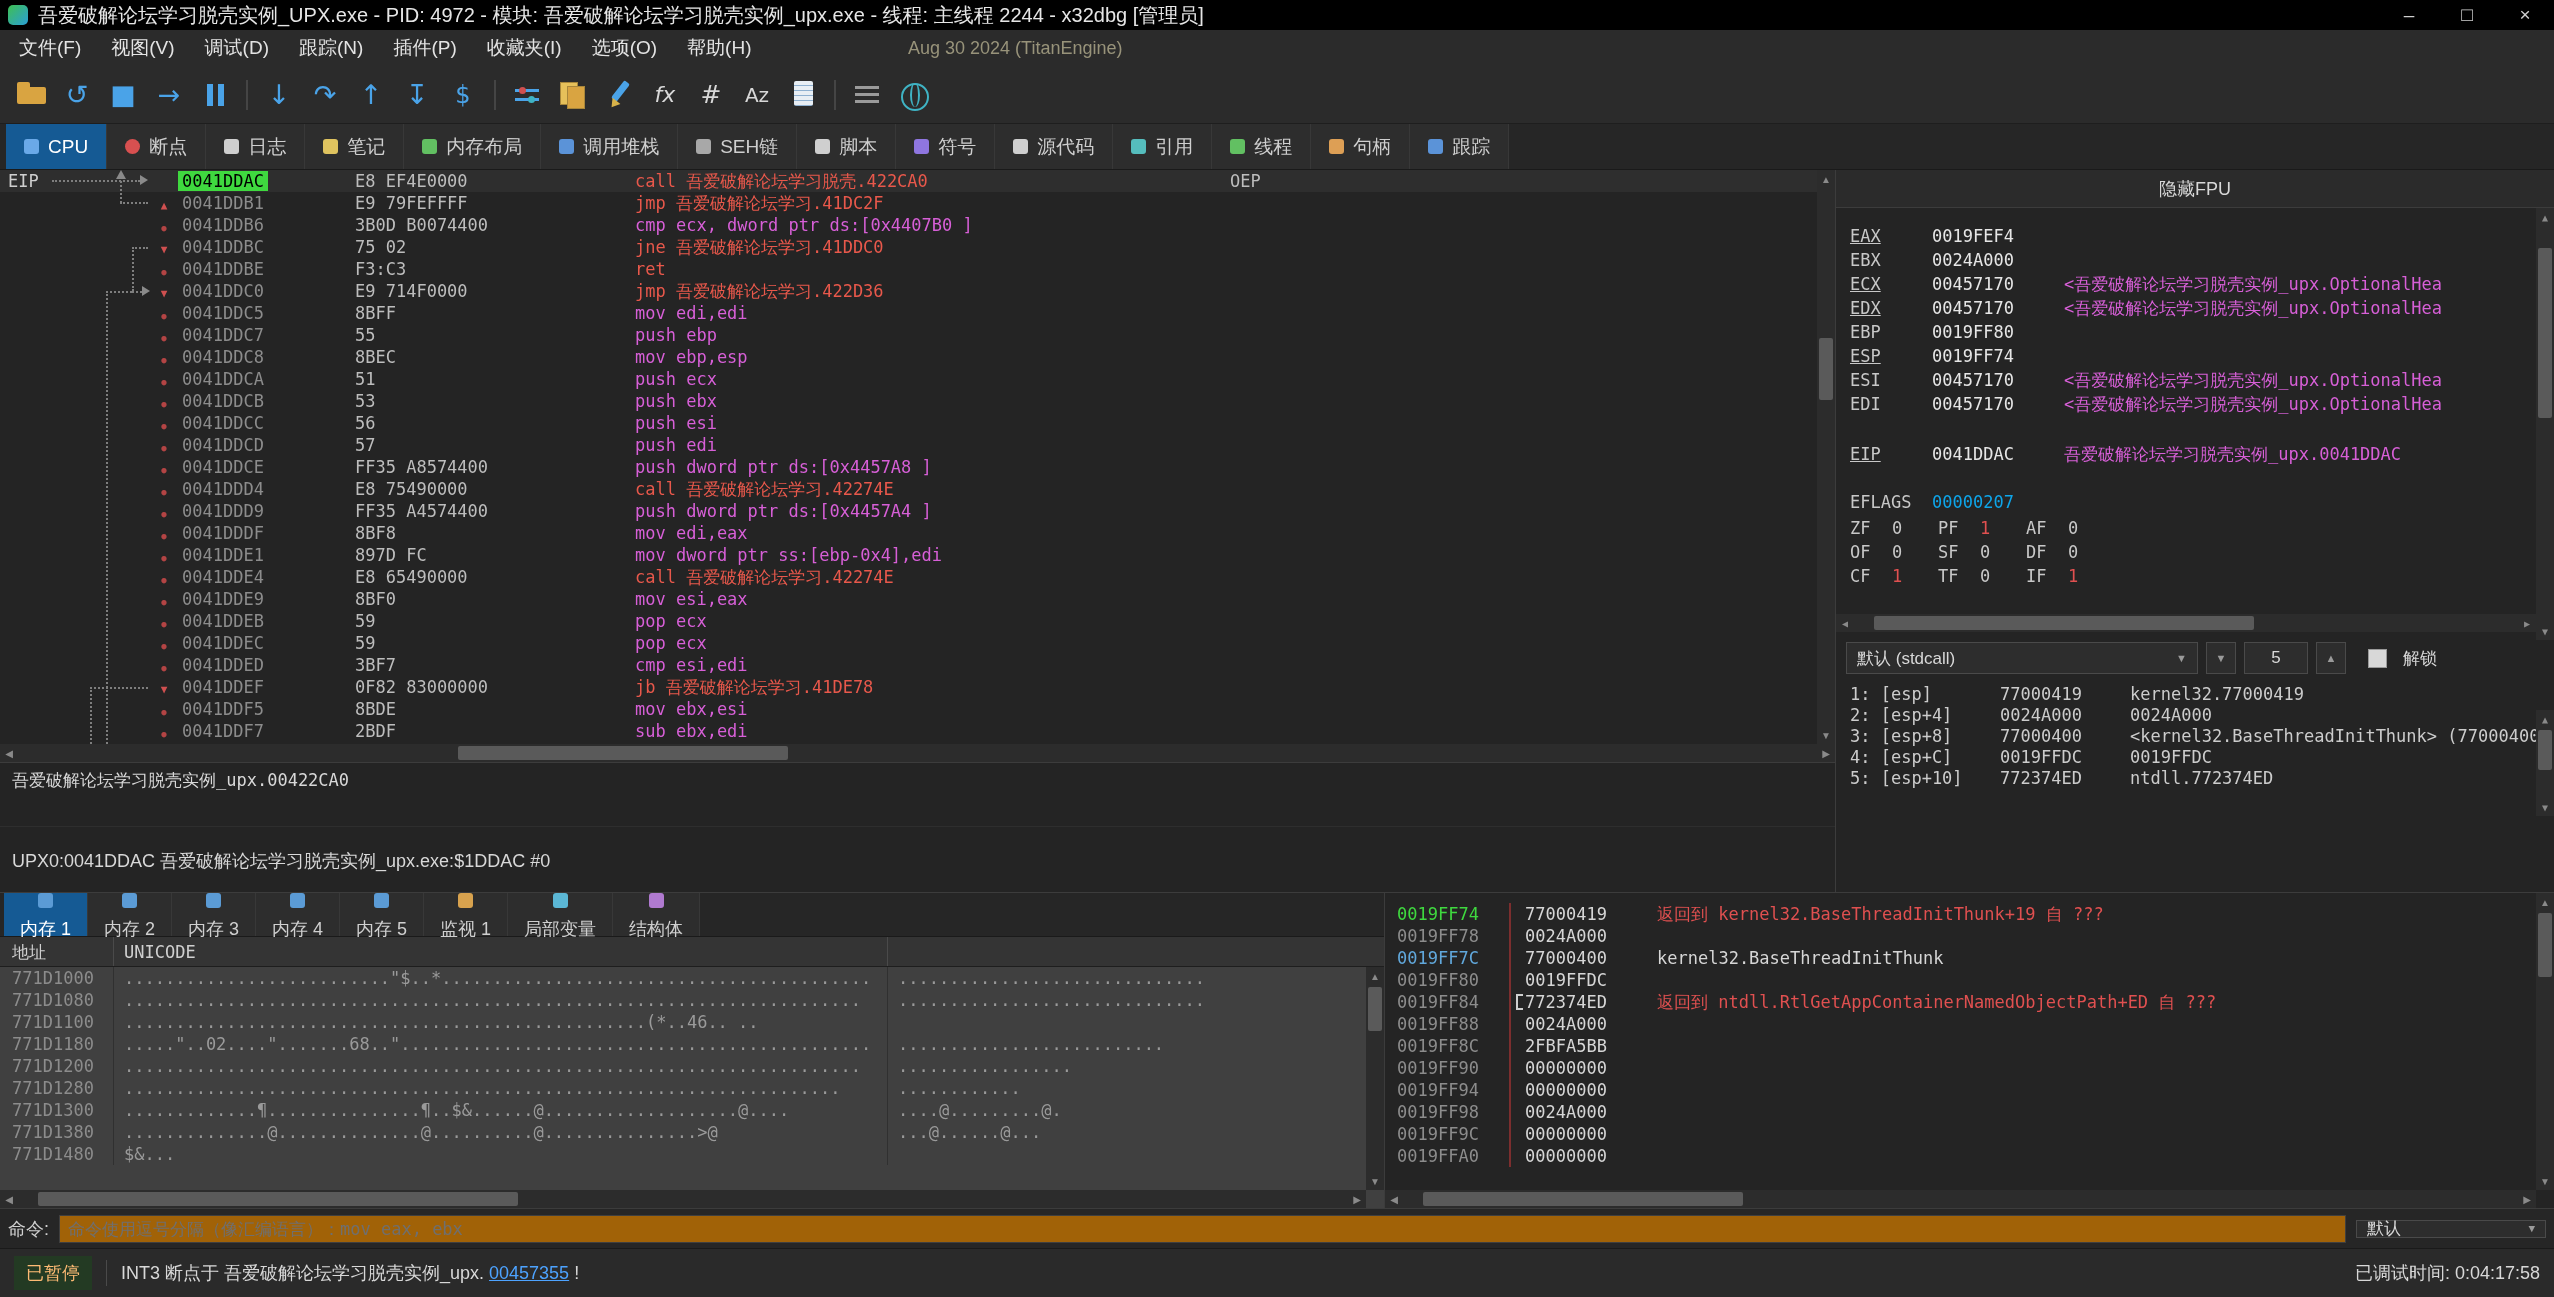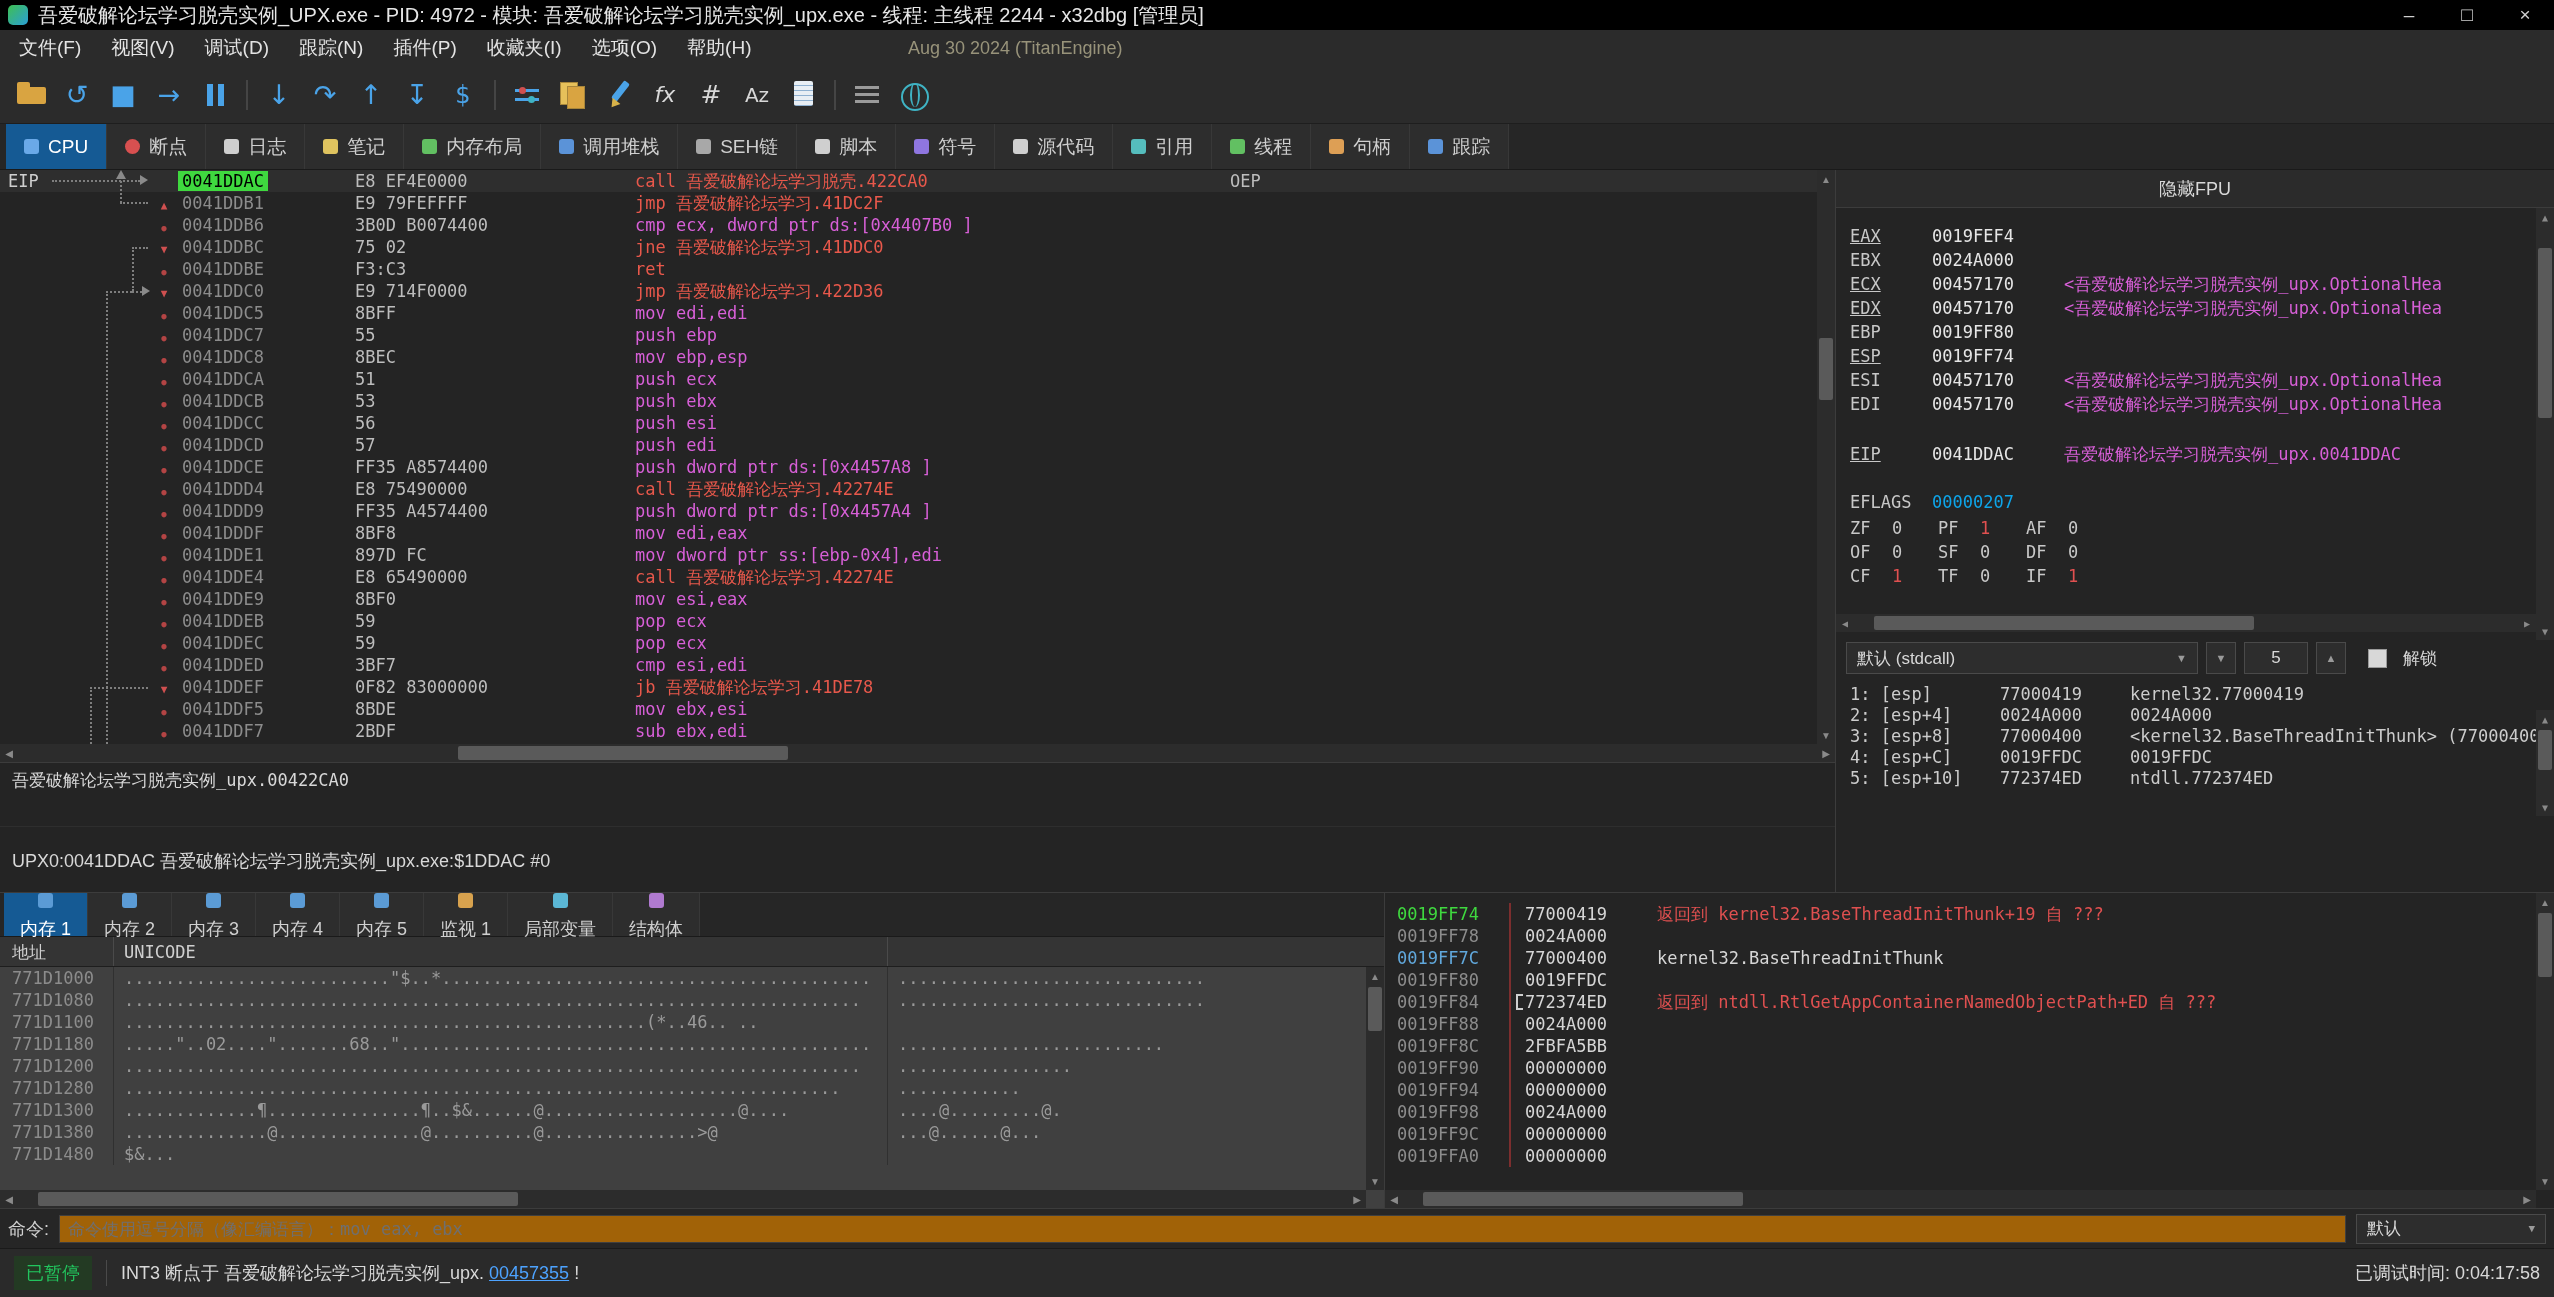--- a/index.html
+++ b/index.html
@@ -164,23 +164,23 @@
   .srow[data-v~="bracket"] .s-val::before{content:"";position:absolute;left:5px;top:3px;bottom:3px;width:5px;border:2px solid #cfcfcf;border-right:none;}
   .s-com{flex:1;padding-left:16px;color:#d6d6d6;overflow:hidden;}
   .srow[data-v~="retc"] .s-com{color:#e05050;}
   #stack-hscroll{width:calc(100% - 18px);}
 
   
   #cmd-row{height:40px;display:flex;align-items:center;gap:10px;padding:0 8px;background:#262626;border-top:1px solid #3c3c3c;flex:none;}
   #cmd-label{font-size:18px;color:#d0d0d0;flex:none;}
   #cmd-input{flex:1;height:28px;background:#a16207;border:1px solid #3f3f3f;color:#d0d0d0;font-family:"DejaVu Sans Mono",monospace;font-size:17px;padding:0 8px;outline:none;}
   #cmd-input::placeholder{color:#6f6f6f;}
-  #cmd-profile{width:190px;height:30px;flex:none;font-family:Liberation Mono, monospace;}
+  #cmd-profile{width:190px;height:18px;flex:none;font-family:Liberation Mono, monospace;}
   #statusbar{height:49px;display:flex;align-items:center;gap:14px;padding:0 14px;background:#2a2a2a;border-top:1px solid #1a1a1a;font-size:18px;flex:none;}
-  #debug-state{color:#22c55e;background:#233a23;padding:5px 12px;border-radius:0;flex:none;}
+  #debug-state{color:#fdba74;background:#233a23;padding:5px 12px;border-radius:0;flex:none;}
   .status-sep{width:1px;height:26px;background:#4a4a4a;flex:none;}
   #status-msg{color:#d8d8d8;white-space:nowrap;overflow:hidden;}
   #status-link{color:#4da3ff;text-decoration:underline;}
   #debug-time{margin-left:auto;color:#d8d8d8;flex:none;}
 </style>
 </head>
 <body>
 
 <div id="titlebar">
   <div id="app-icon"></div>

